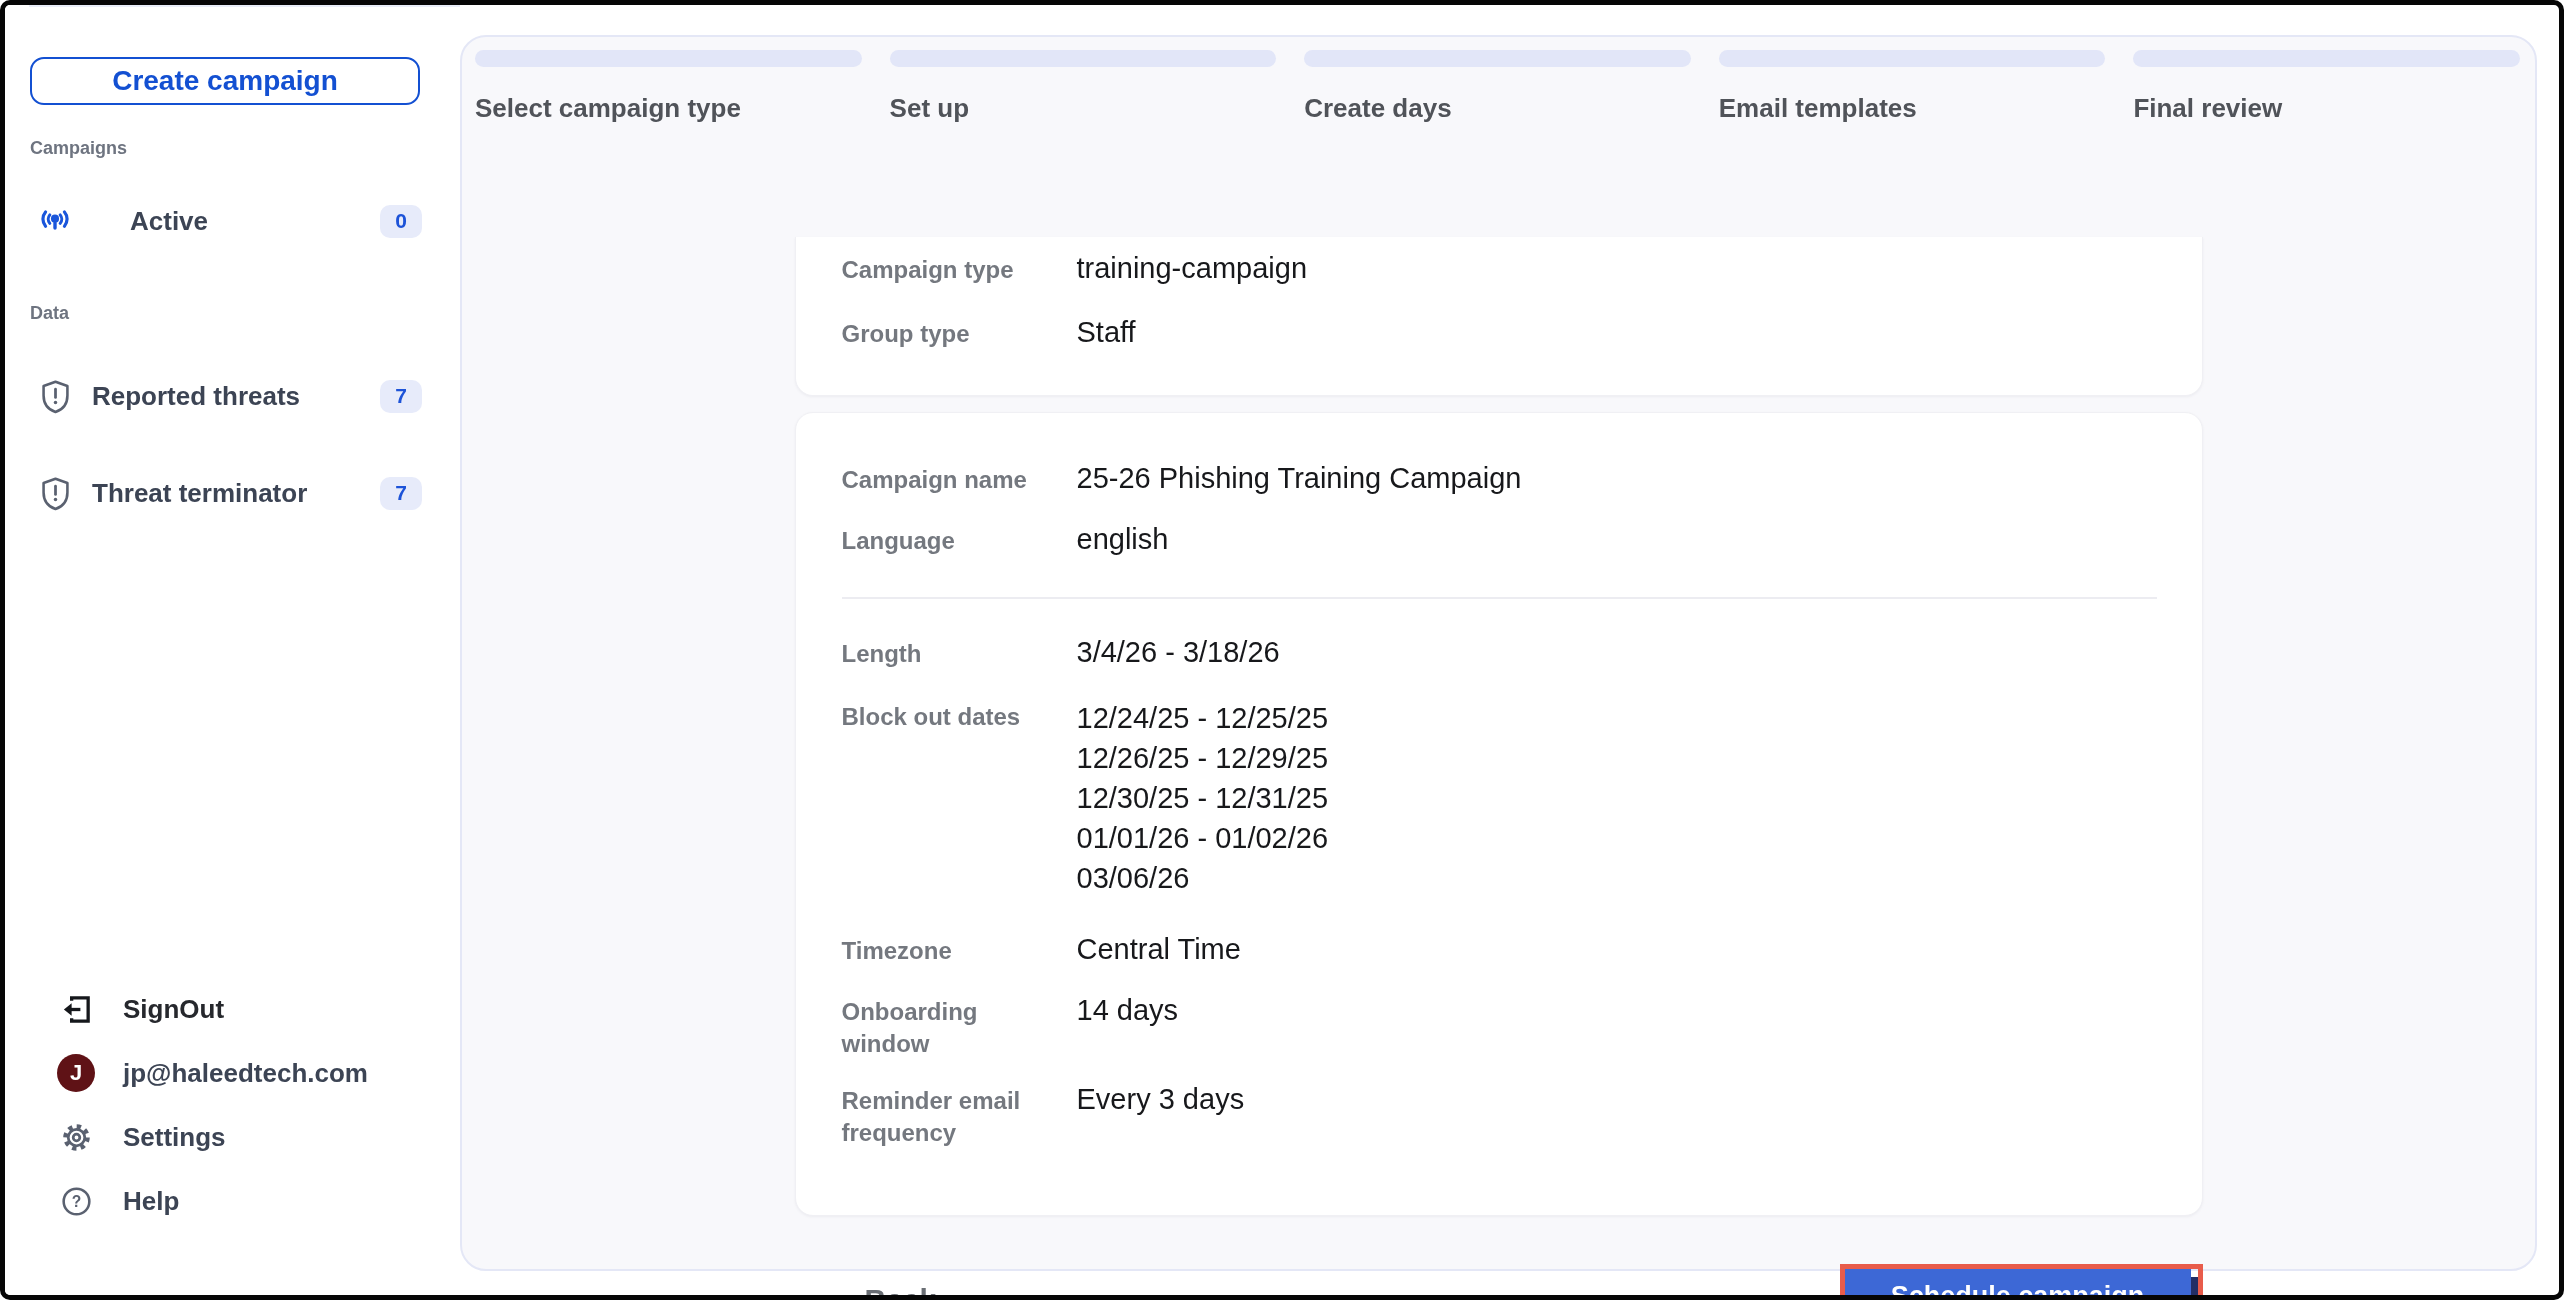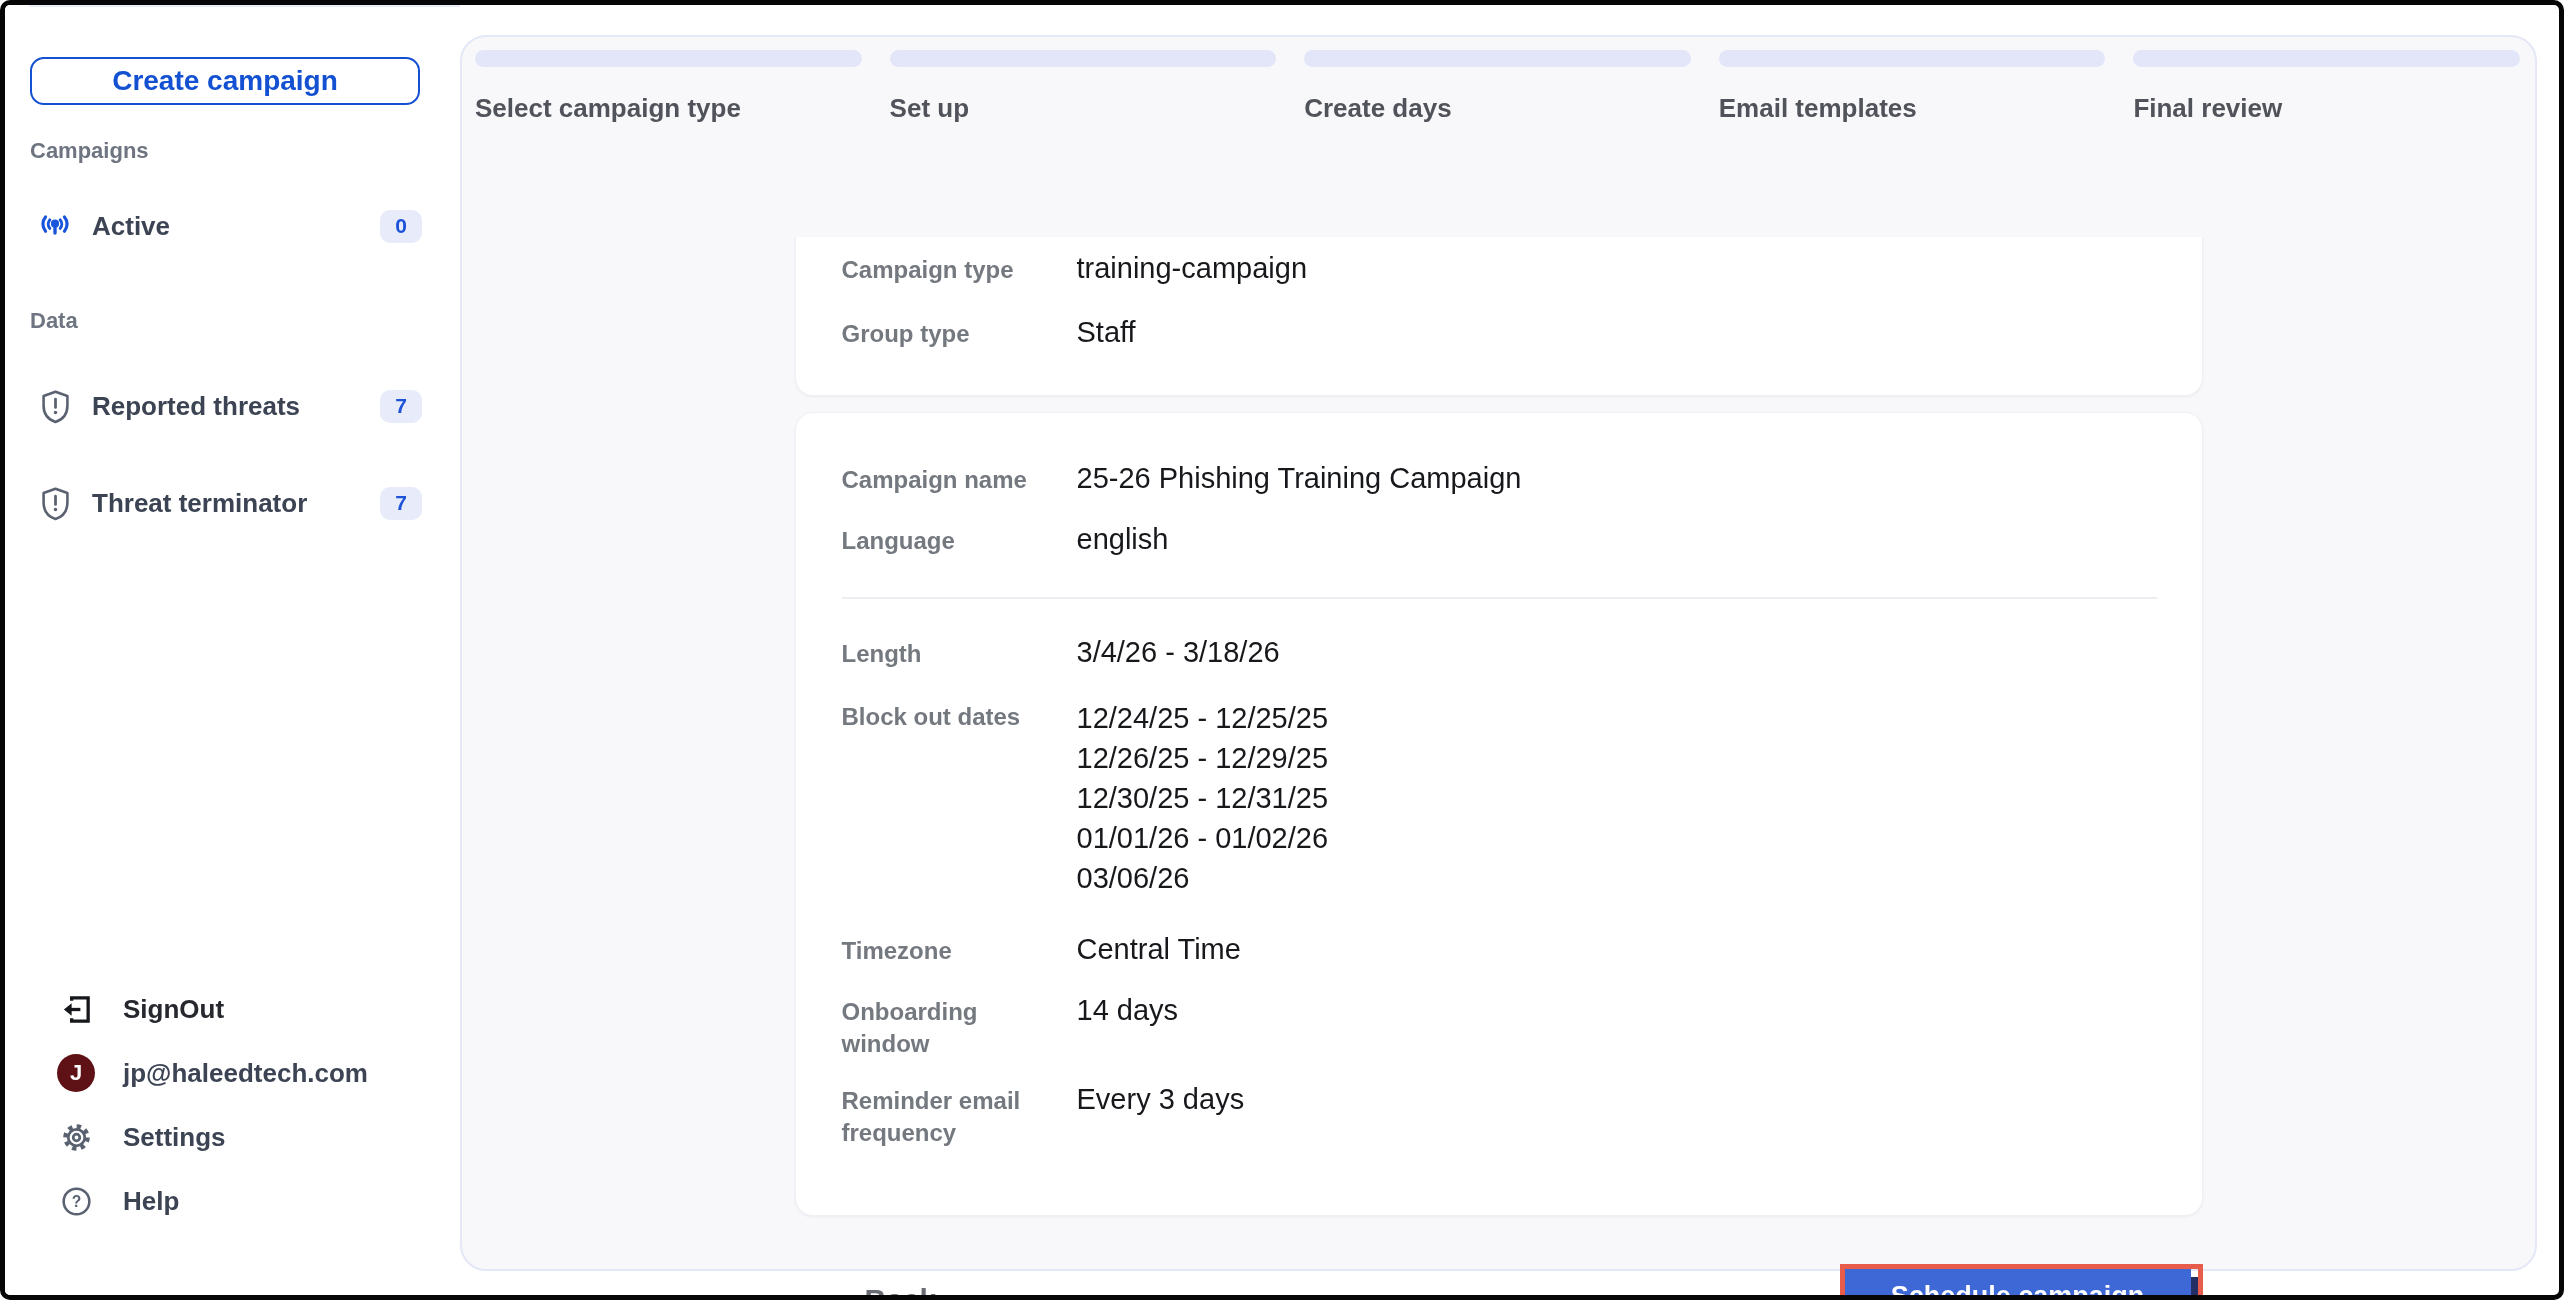--- a/index.html
+++ b/index.html
@@ -21,25 +21,25 @@
   .sidebar-divider { border-top:2px solid #e9edf8; margin-left:24px; }
 
   .create-btn {
     margin:50px 40px 0 25px; height:48px; width:390px;
     border:2.5px solid #1350d2; border-radius:14px; background:#fff;
     color:#1350d2; font-size:28px; font-weight:700;
     display:flex; align-items:center; justify-content:center; cursor:pointer;
     font-family:inherit;
   }
 
-  .section-label { margin:33px 0 0 25px; font-size:22px; font-weight:700; color:#6e7480; }
+  .section-label { margin:33px 0 0 25px; font-size:18px; font-weight:700; color:#6e7480; }
   .section-label.second { margin-top:64px; }
 
   .nav-item { display:flex; align-items:center; height:36px; margin:0 38px 0 33px; cursor:pointer; }
-  .nav-item.first { margin-top:44px; }
+  .nav-item.first { margin-top:44px;gap:38px; }
   .nav-item.second { margin-top:54px; }
   .nav-item.third { margin-top:61px; }
   .nav-icon { width:34px; display:flex; justify-content:center; }
   .nav-label { margin-left:20px; font-size:26px; font-weight:600; color:#3c4454; }
   .badge {
     margin-left:auto; min-width:42px; height:33px; border-radius:10px;
     background:#e7ebfa; color:#1d53d8; font-size:21px; font-weight:700;
     display:flex; align-items:center; justify-content:center; padding:0 8px;
   }
 

